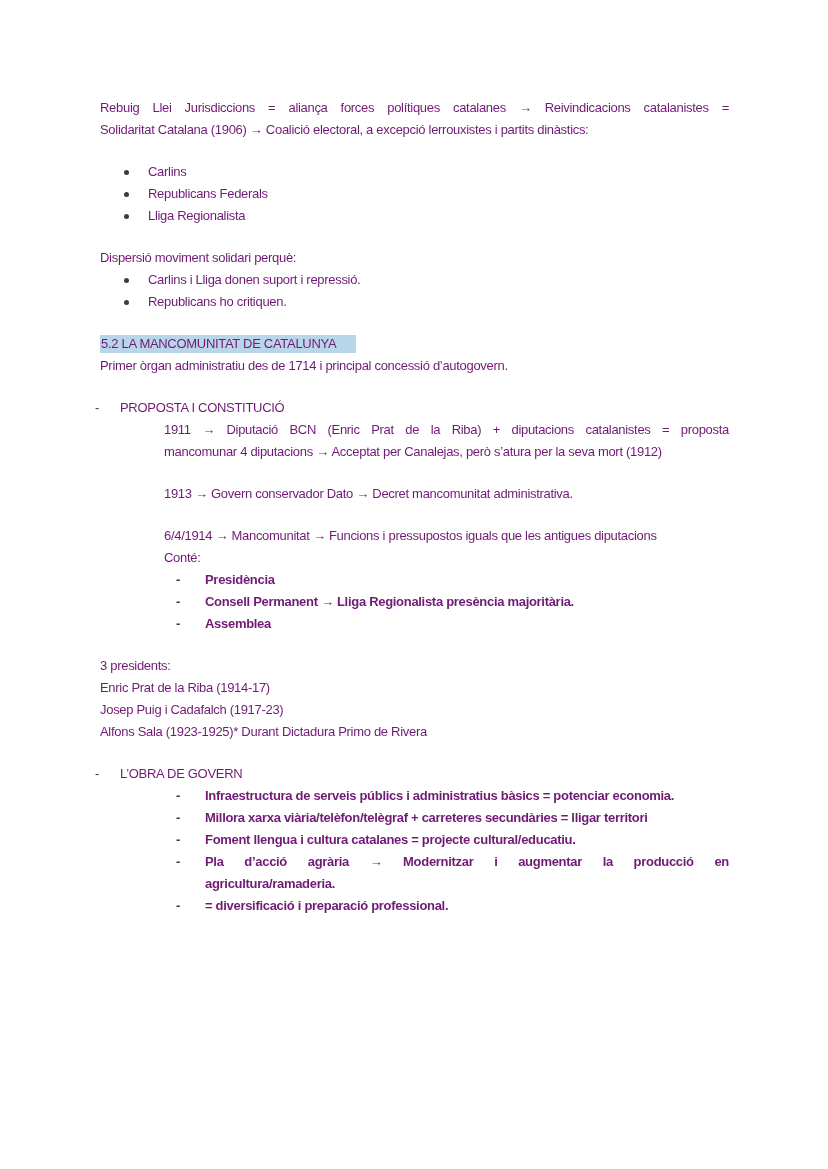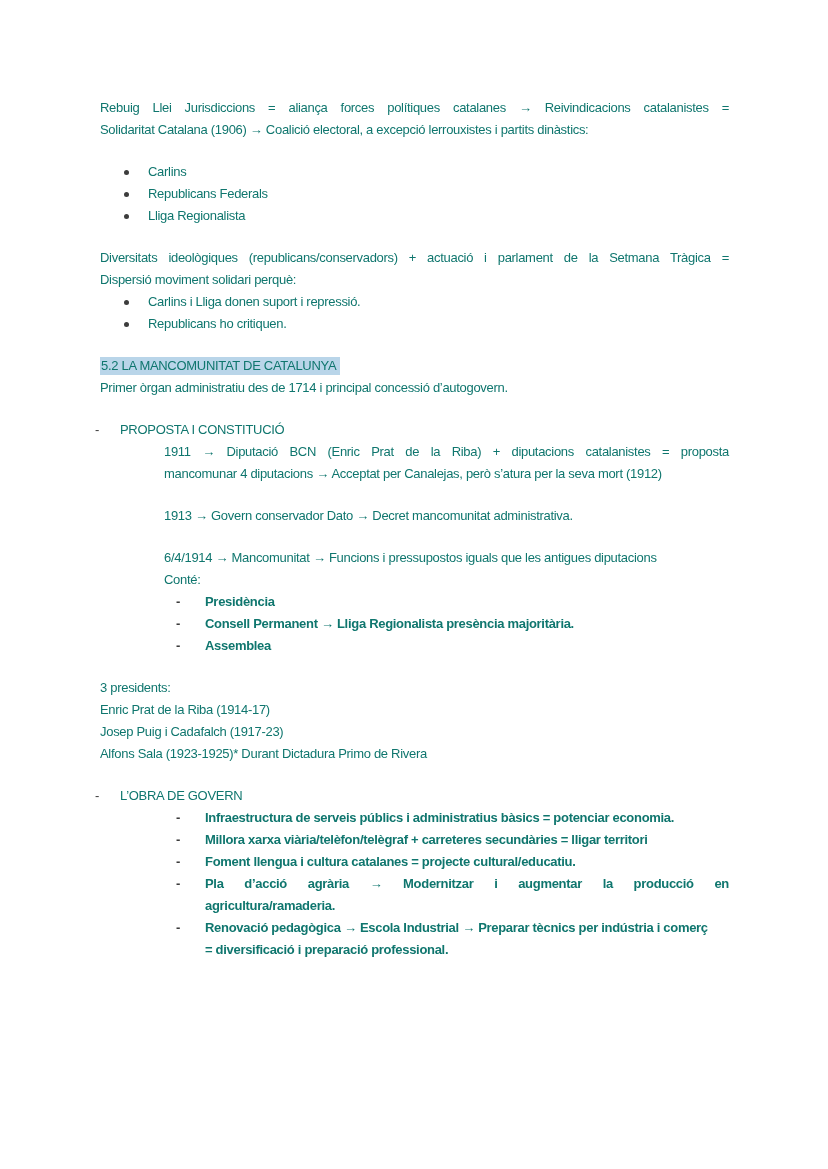--- a/index.html
+++ b/index.html
@@ -11,21 +11,21 @@
     position: relative;
     width: 828px;
     height: 1169px;
     box-sizing: border-box;
     background: #ffffff;
     padding: 97px 99px 0 100px;
     font-family: "Liberation Sans", sans-serif;
     font-size: 13px;
     letter-spacing: -0.3px;
     line-height: 22px;
-    color: #0f766e;
+    color: #701a75;
     overflow: hidden;
   }
   .block { margin: 0; }
   .gap { margin-top: 20px; }
 
   .line  { display: block; white-space: nowrap; }
   .jline { display: block; text-align: justify; text-align-last: justify; }
 
   
   .indent1 { margin-left: 64px; }
@@ -50,21 +50,21 @@
     left: -24px;
     top: 8.5px;
     width: 5px;
     height: 5px;
     border-radius: 50%;
     background: #3c3c3c;
   }
 
   .hl {
     background: #b9d5e9;
-    padding: 1px 4px 2px 1px;
+    padding: 1px 20px 2px 1px;
   }
 </style>
 </head>
 <body>
 
 <div class="page">
 
   <div class="block">
     <span class="jline">Rebuig Llei Jurisdiccions = aliança forces polítiques catalanes → Reivindicacions catalanistes =</span>
     <span class="line">Solidaritat Catalana (1906) → Coalició electoral, a excepció lerrouxistes i partits dinàstics:</span>
@@ -80,21 +80,20 @@
       <span>Republicans Federals</span>
     </div>
     <div class="bullet-item">
       <span class="dot"></span>
       <span>Lliga Regionalista</span>
     </div>
   </div>
 
 
   <div class="block gap">
-    <span class="jline">Diversitats ideològiques (republicans/conservadors) + actuació i parlament de la Setmana Tràgica =</span>
     <span class="line">Dispersió moviment solidari perquè:</span>
   </div>
 
   <div class="block">
     <div class="bullet-item">
       <span class="dot"></span>
       <span>Carlins i Lliga donen suport i repressió.</span>
     </div>
     <div class="bullet-item">
       <span class="dot"></span>
@@ -159,18 +158,17 @@
       <span class="line">Millora xarxa viària/telèfon/telègraf + carreteres secundàries = lligar territori</span>
     </div>
     <div class="l2 dash">
       <span class="line">Foment llengua i cultura catalanes = projecte cultural/educatiu.</span>
     </div>
     <div class="l2 dash">
       <span class="jline">Pla d’acció agrària → Modernitzar i augmentar la producció en</span>
       <span class="line">agricultura/ramaderia.</span>
     </div>
     <div class="l2 dash">
-      <span class="line">Renovació pedagògica → Escola Industrial → Preparar tècnics per indústria i comerç</span>
       <span class="line">= diversificació i preparació professional.</span>
     </div>
   </div>
 
 </div>
 
 </body></html>

